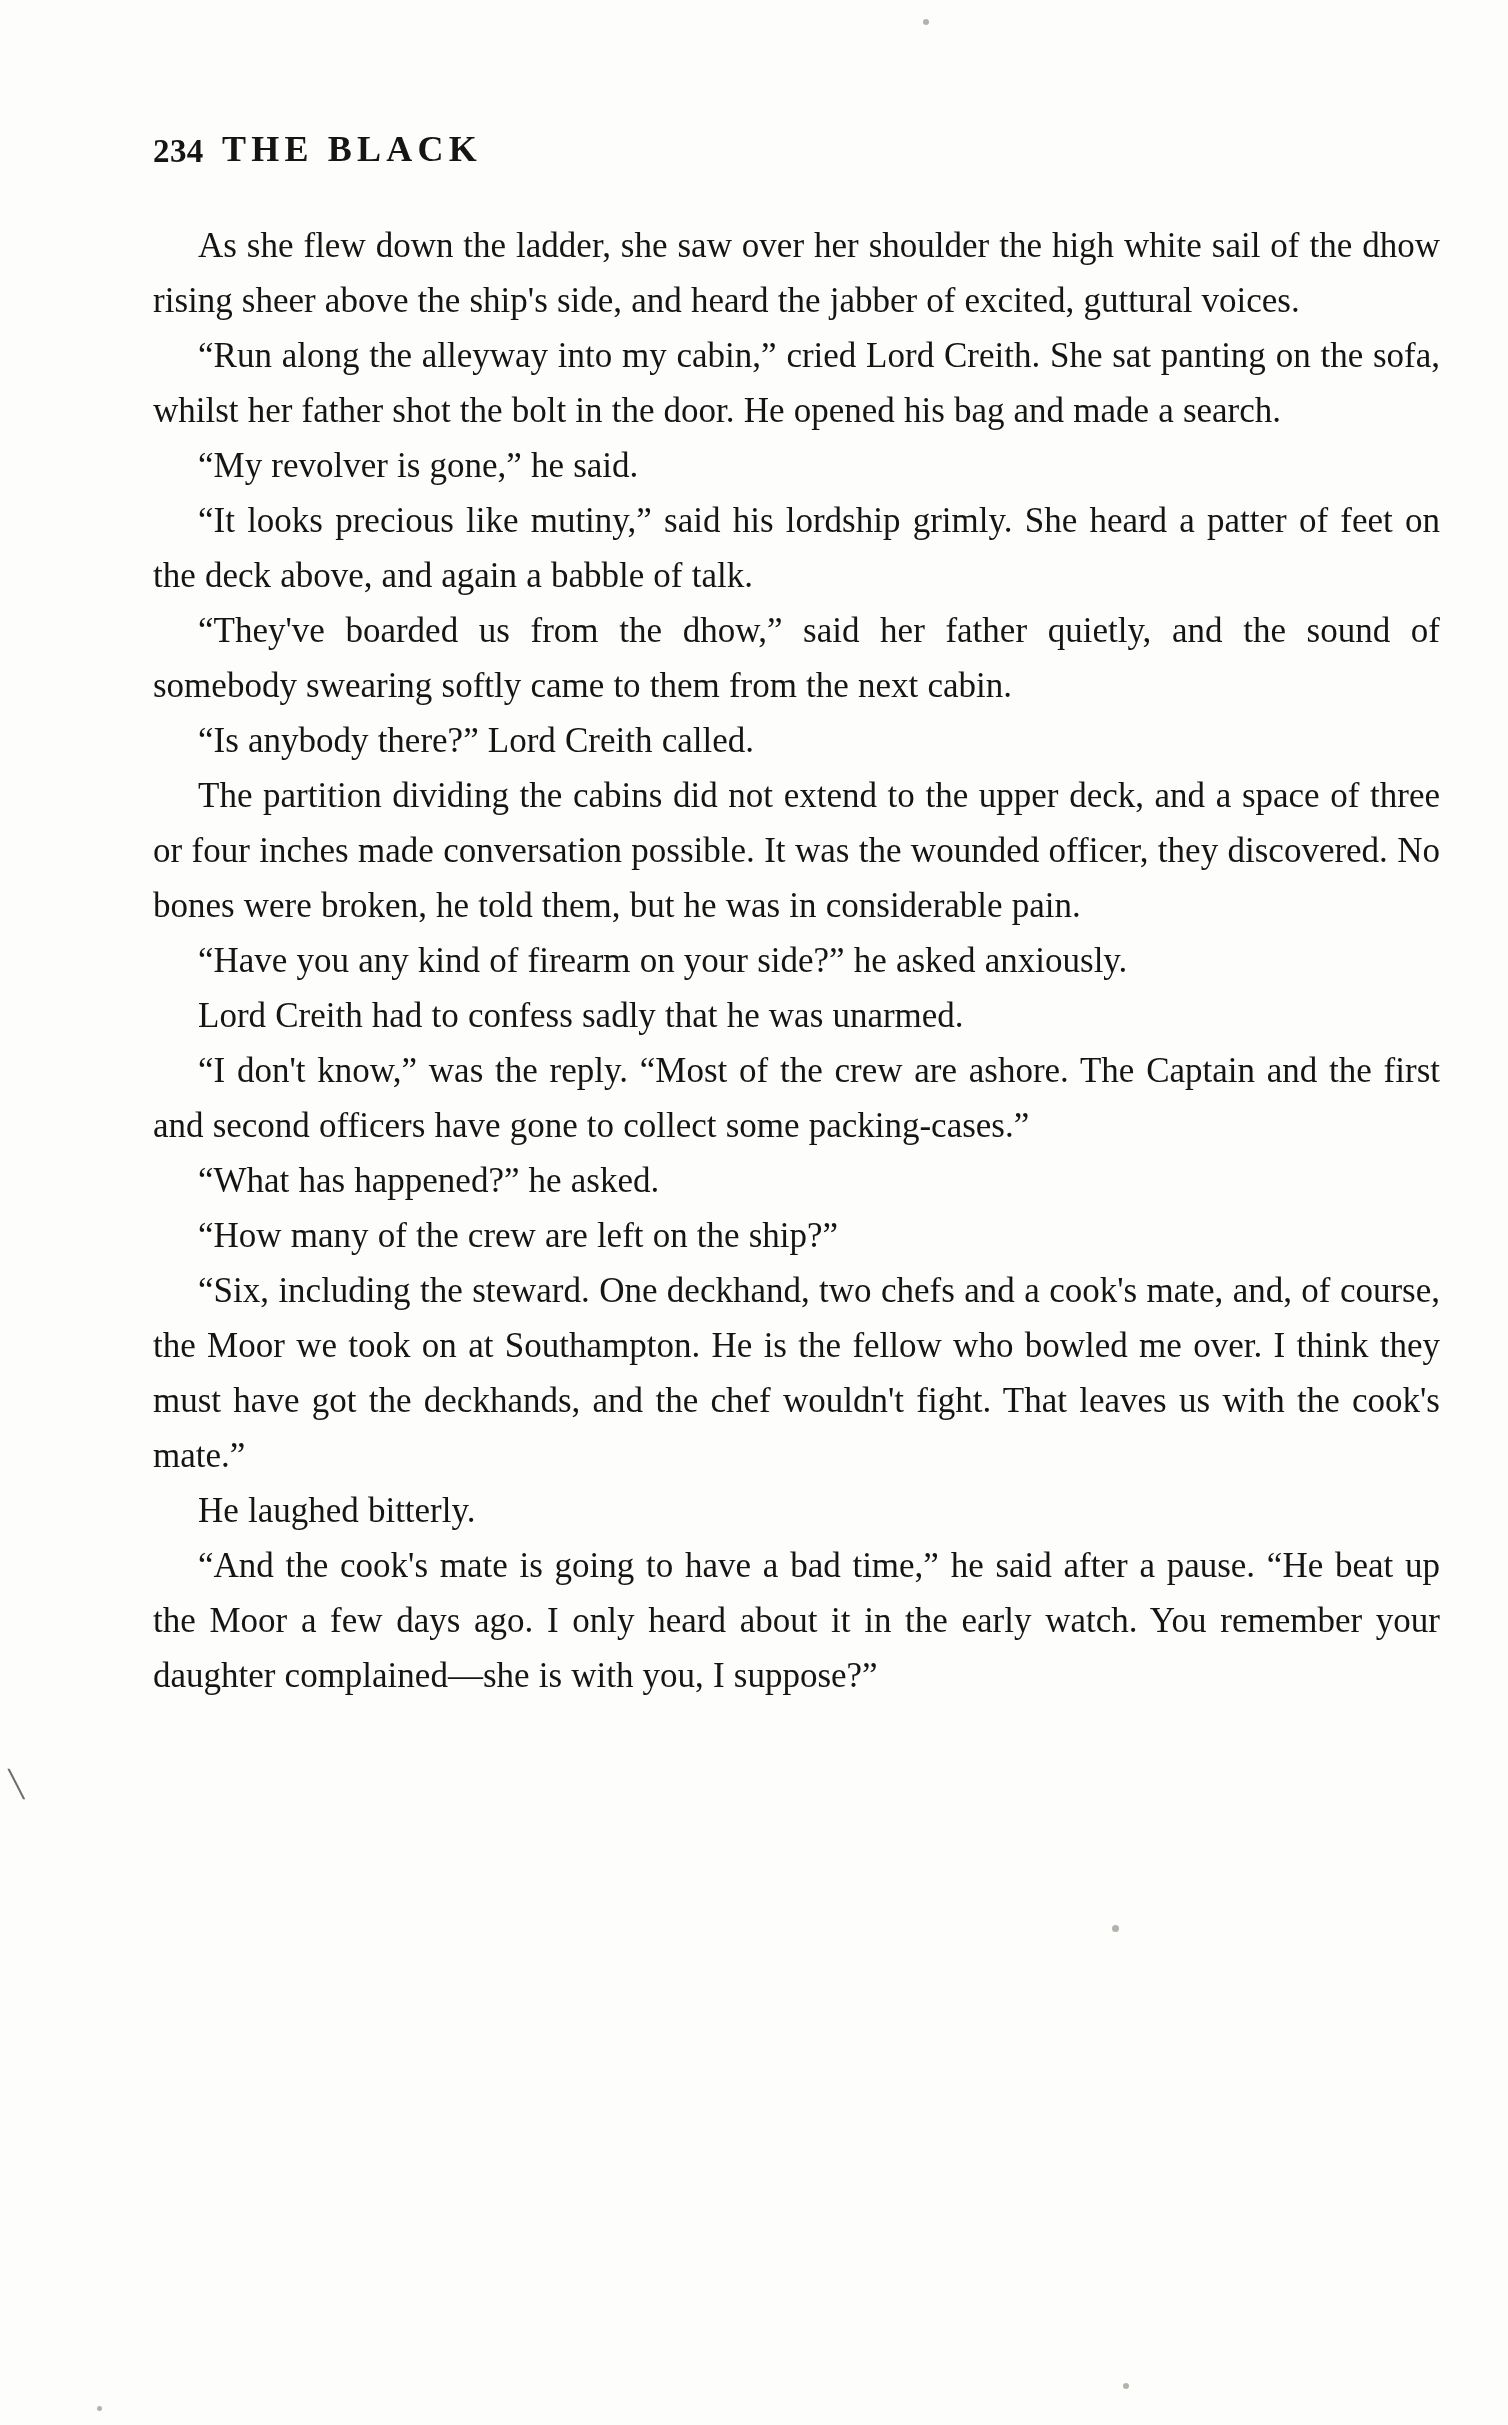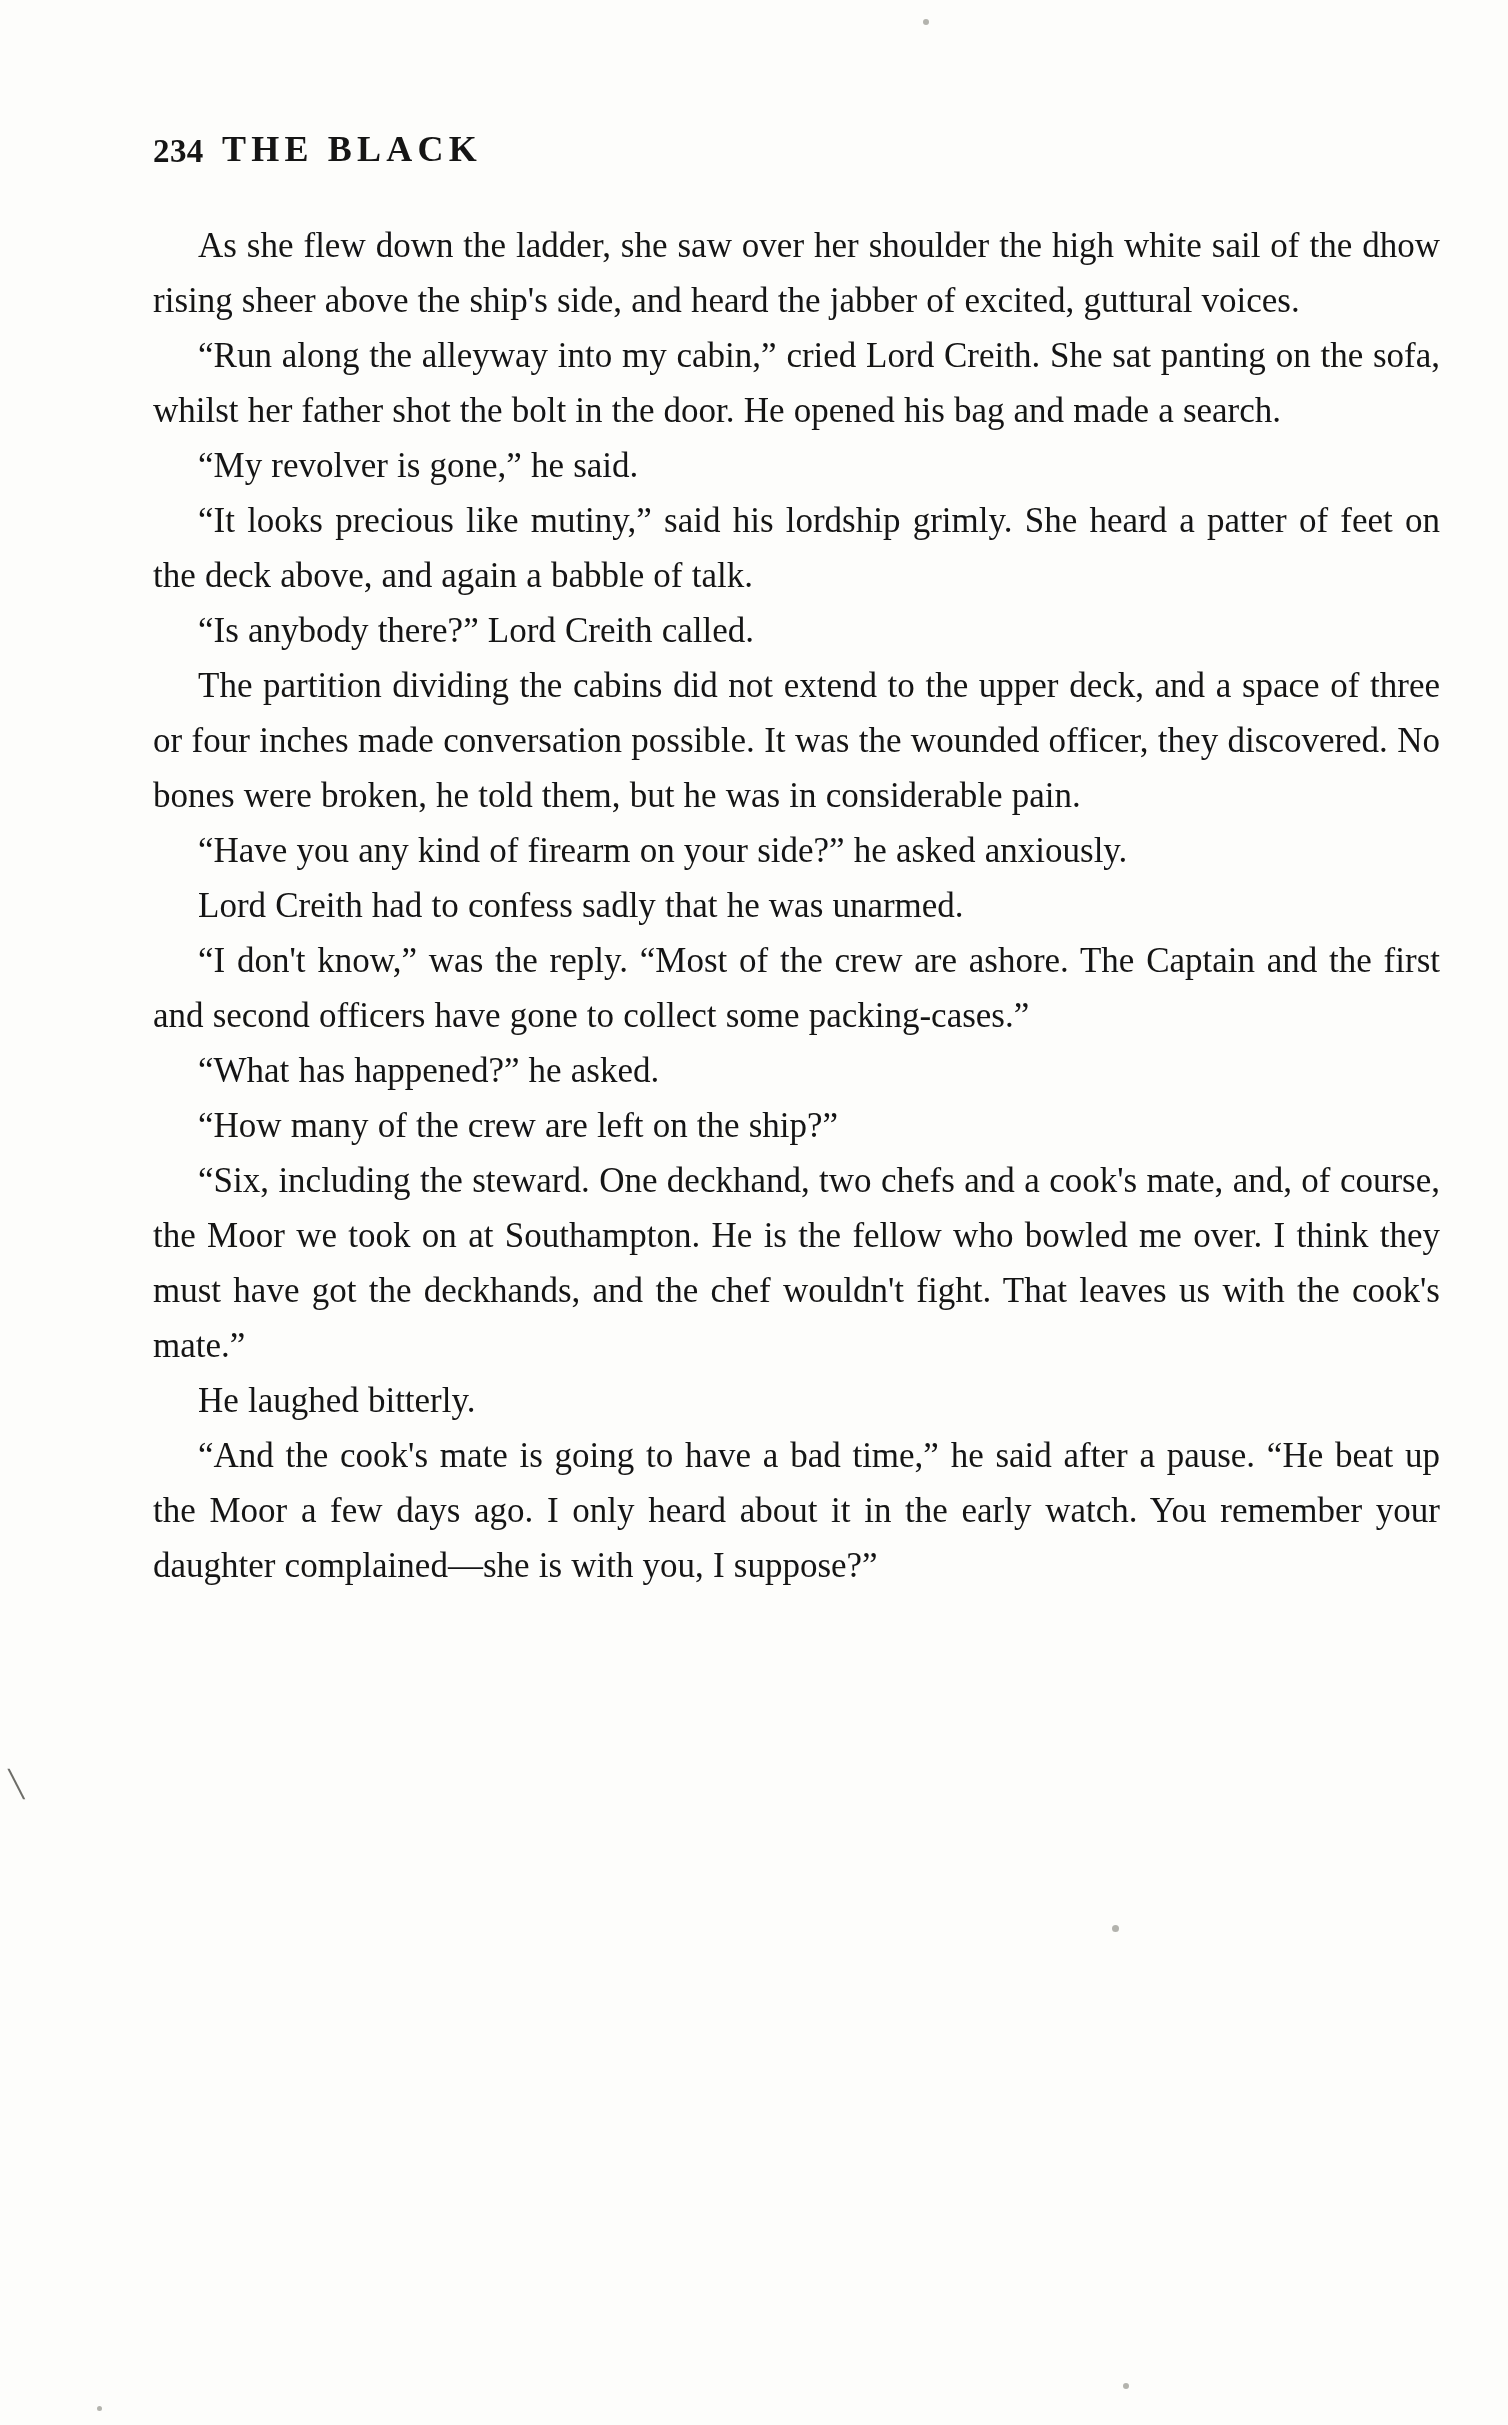--- a/index.html
+++ b/index.html
@@ -97,20 +97,21 @@
     <div class="header-row">
       <div class="folio">234</div>
       <div class="running-head">THE BLACK</div>
     </div>
 
     <div class="body-text">
       <p class="para last-line-left">As she flew down the ladder, she saw over her shoulder the high white sail of the dhow rising sheer above the ship's side, and heard the jabber of excited, guttural voices.</p>
       <p class="para last-line-left">“Run along the alleyway into my cabin,” cried Lord Creith. She sat panting on the sofa, whilst her father shot the bolt in the door. He opened his bag and made a search.</p>
       <p class="para last-line-left">“My revolver is gone,” he said.</p>
       <p class="para last-line-left">“It looks precious like mutiny,” said his lordship grimly. She heard a patter of feet on the deck above, and again a babble of talk.</p>
+      <p class="para last-line-left">“They've boarded us from the dhow,” said her father quietly, and the sound of somebody swearing softly came to them from the next cabin.</p>
       <p class="para last-line-left">“Is anybody there?” Lord Creith called.</p>
       <p class="para last-line-left">The partition dividing the cabins did not extend to the upper deck, and a space of three or four inches made conversation possible. It was the wounded officer, they discovered. No bones were broken, he told them, but he was in considerable pain.</p>
       <p class="para last-line-left">“Have you any kind of firearm on your side?” he asked anxiously.</p>
       <p class="para last-line-left">Lord Creith had to confess sadly that he was unarmed.</p>
       <p class="para last-line-left">“I don't know,” was the reply. “Most of the crew are ashore. The Captain and the first and second officers have gone to collect some packing-cases.”</p>
       <p class="para last-line-left">“What has happened?” he asked.</p>
       <p class="para last-line-left">“How many of the crew are left on the ship?”</p>
       <p class="para last-line-left">“Six, including the steward. One deckhand, two chefs and a cook's mate, and, of course, the Moor we took on at Southampton. He is the fellow who bowled me over. I think they must have got the deckhands, and the chef wouldn't fight. That leaves us with the cook's mate.”</p>
       <p class="para last-line-left">He laughed bitterly.</p>
       <p class="para last-line-left">“And the cook's mate is going to have a bad time,” he said after a pause. “He beat up the Moor a few days ago. I only heard about it in the early watch. You remember your daughter complained—she is with you, I suppose?”</p>

